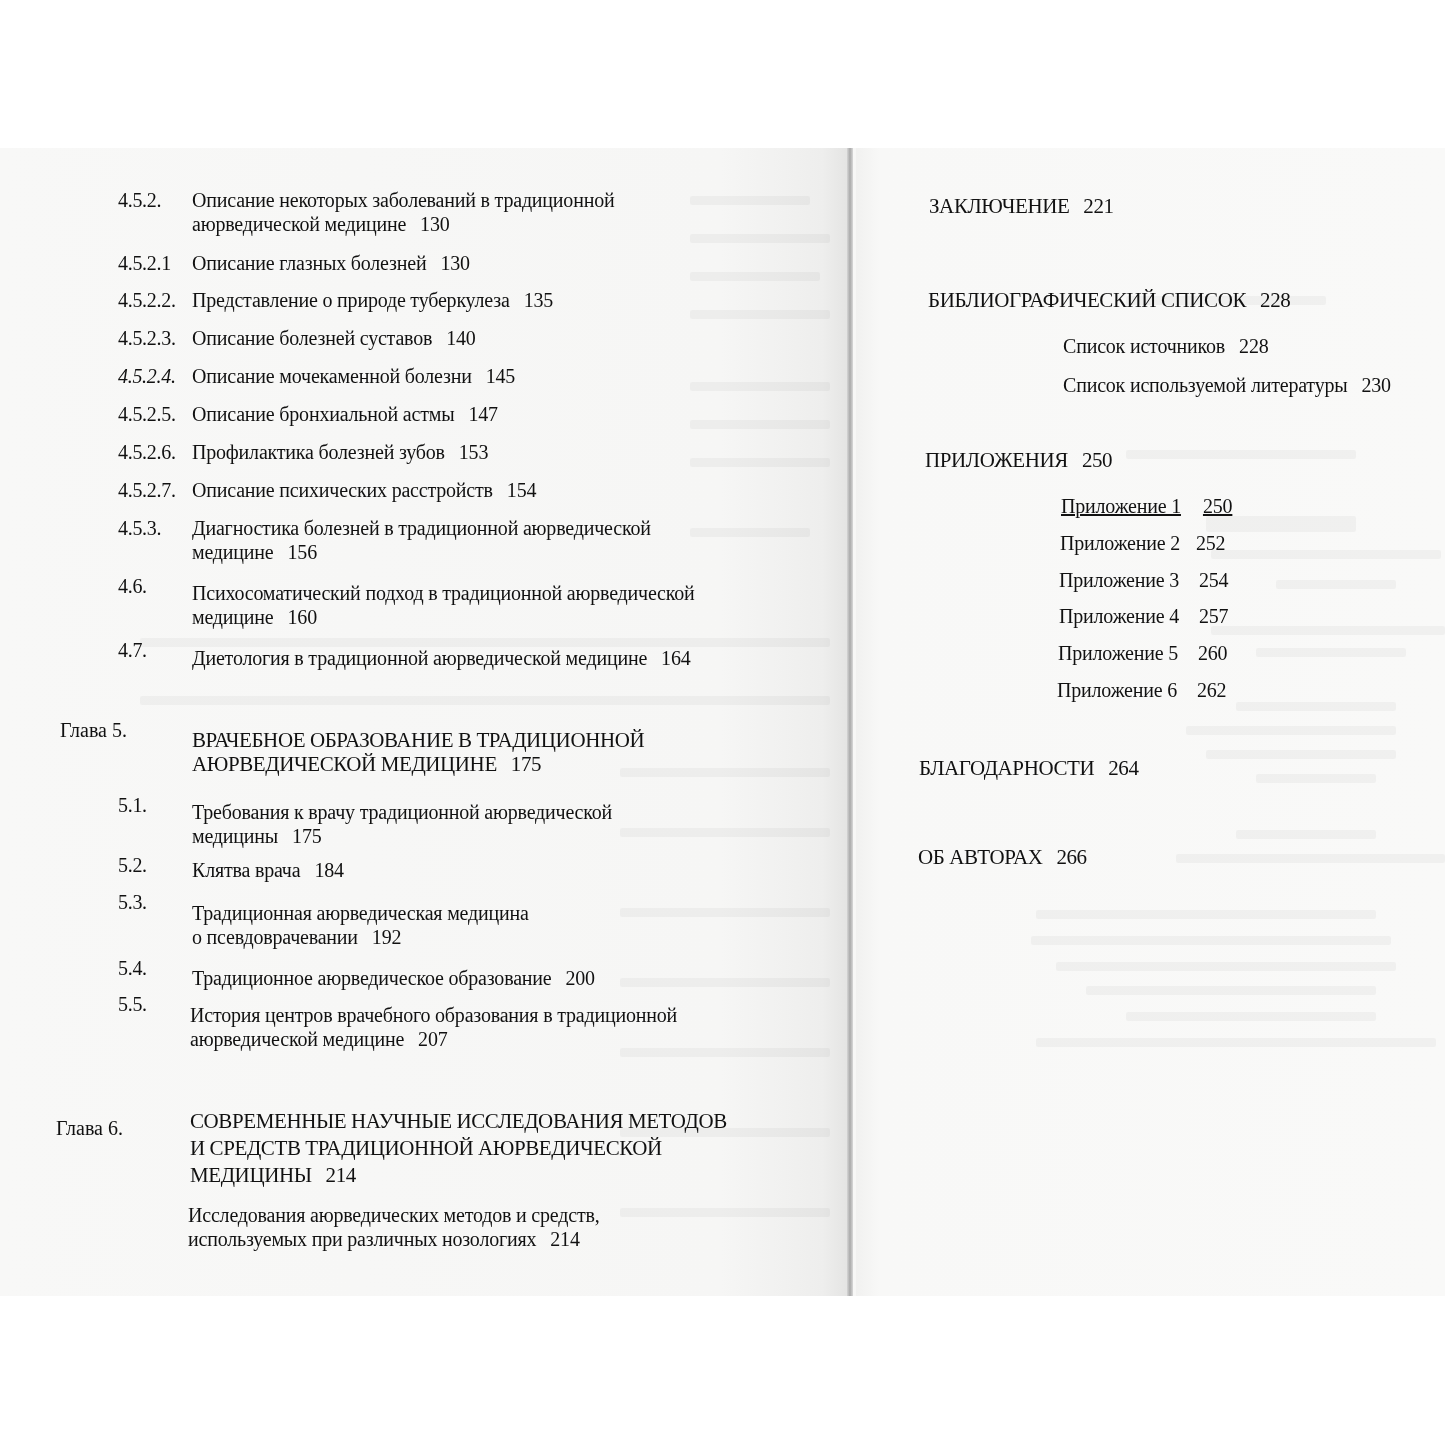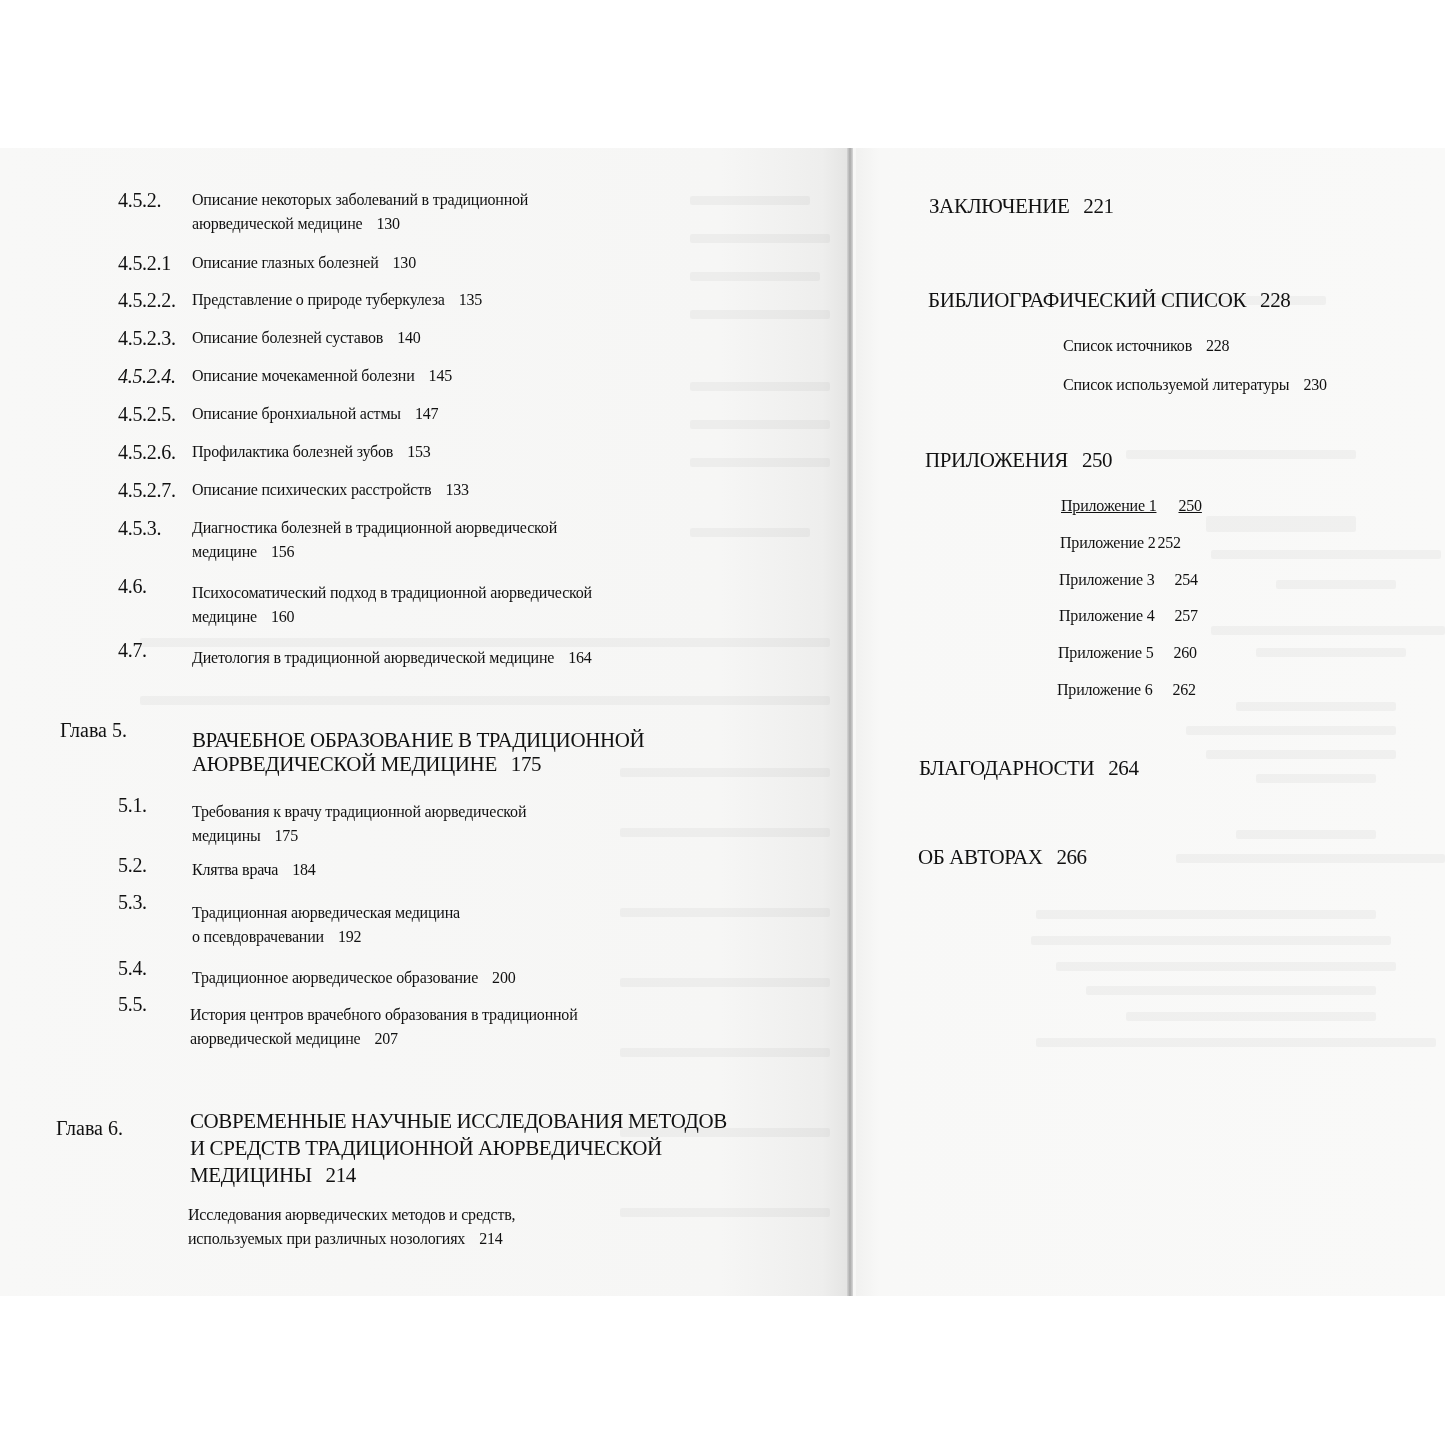--- a/index.html
+++ b/index.html
@@ -50,21 +50,21 @@
     .ghost {
       position: absolute;
       height: 9px;
       background: #000;
       opacity: 0.035;
       border-radius: 2px;
     }
 
     .entry {
       position: absolute;
-      font-size: 16px;
+      font-size: 20px;
       line-height: 24px;
       letter-spacing: -0.2px;
       white-space: nowrap;
     }
     .num {
       position: absolute;
       font-size: 20px;
       line-height: 24px;
       letter-spacing: -0.3px;
     }
@@ -140,21 +140,21 @@
       <span>Описание бронхиальной астмы</span><span class="pg">147</span>
     </div>
 
     <div class="num" style="left:118px; top:292px;">4.5.2.6.</div>
     <div class="entry" style="left:192px; top:292px;">
       <span>Профилактика болезней зубов</span><span class="pg">153</span>
     </div>
 
     <div class="num" style="left:118px; top:330px;">4.5.2.7.</div>
     <div class="entry" style="left:192px; top:330px;">
-      <span>Описание психических расстройств</span><span class="pg">133</span>
+      <span>Описание психических расстройств</span><span class="pg">154</span>
     </div>
 
     <div class="num" style="left:118px; top:368px;">4.5.3.</div>
     <div class="entry" style="left:192px; top:368px;">
       <span class="title-line">Диагностика болезней в традиционной аюрведической</span>
       <span class="title-line"><span>медицине</span><span class="pg">156</span></span>
     </div>
 
     <div class="num" style="left:118px; top:426px;">4.6.</div>
     <div class="entry" style="left:192px; top:433px;">
@@ -252,21 +252,21 @@
       <span>Список используемой литературы</span><span class="pg">230</span>
     </div>
 
     <div class="entry upper" style="left:69px; top:300px;">
       <span>ПРИЛОЖЕНИЯ</span><span class="pg">250</span>
     </div>
     <div class="entry" style="left:205px; top:346px;text-decoration:underline;">
       <span>Приложение 1</span><span class="pg" style="margin-left:22px;">250</span>
     </div>
     <div class="entry" style="left:204px; top:383px;">
-      <span>Приложение 2</span><span class="pg" style="margin-left:2px;">252</span>
+      <span>Приложение 2</span><span class="pg" style="margin-left:16px;">252</span>
     </div>
     <div class="entry" style="left:203px; top:420px;">
       <span>Приложение 3</span><span class="pg" style="margin-left:20px;">254</span>
     </div>
     <div class="entry" style="left:203px; top:456px;">
       <span>Приложение 4</span><span class="pg" style="margin-left:20px;">257</span>
     </div>
     <div class="entry" style="left:202px; top:493px;">
       <span>Приложение 5</span><span class="pg" style="margin-left:20px;">260</span>
     </div>

